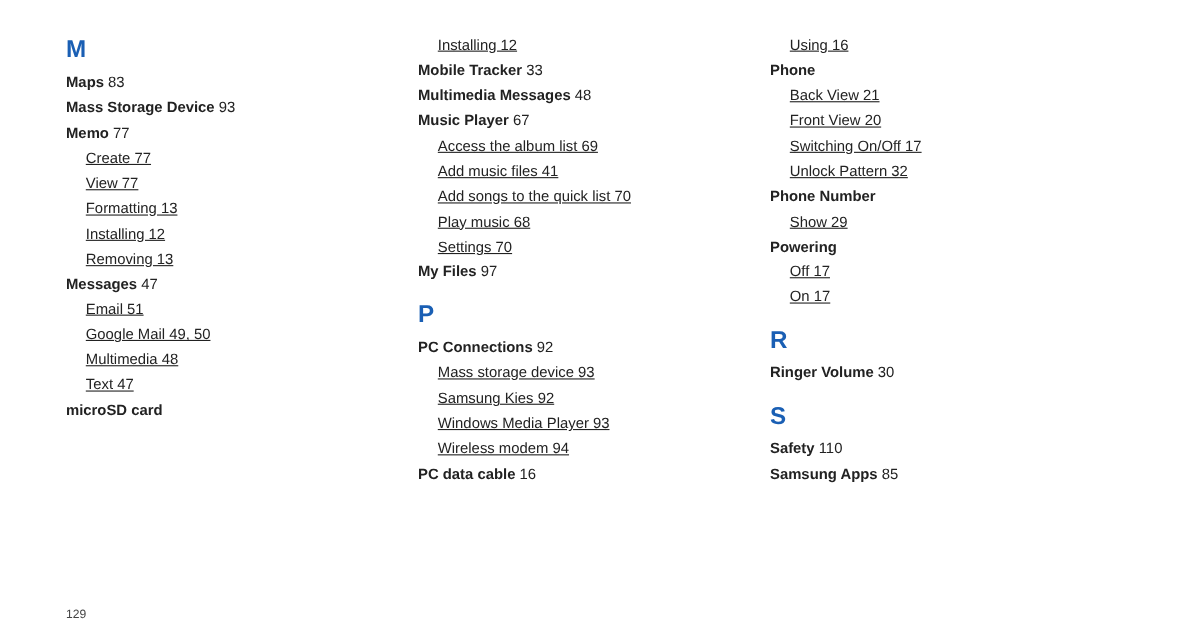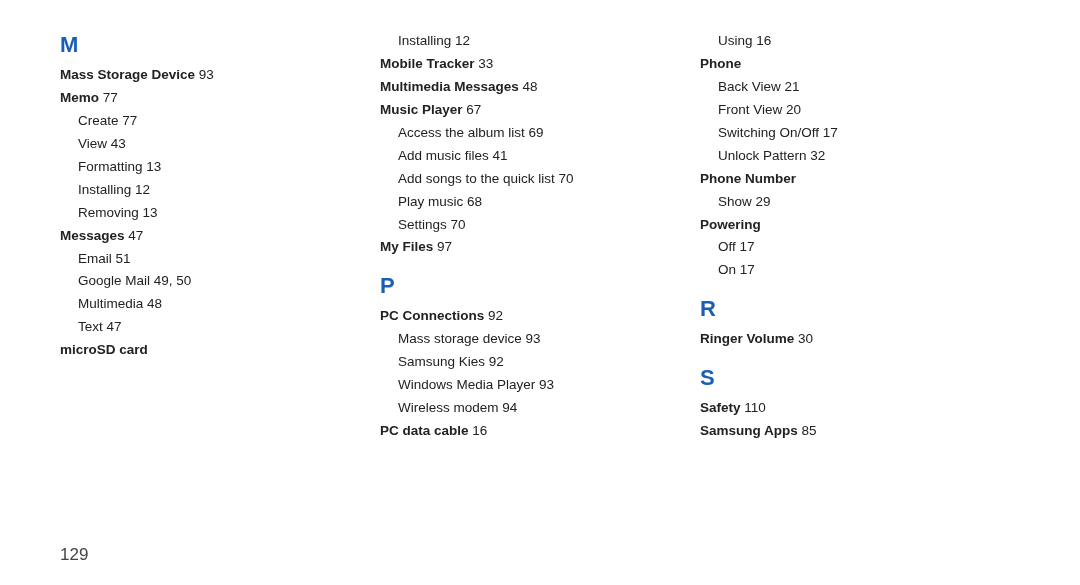--- a/index.html
+++ b/index.html
@@ -37,41 +37,43 @@
       margin-top: 2px;
     }
     .entry {
       line-height: 1.7;
     }
     .entry-bold {
       font-weight: bold;
     }
     .entry-indent {
       padding-left: 18px;
+      text-decoration: underline;
     }
     .page-footer {
       margin-top: 10px;
-      font-size: 17px;
+      font-size: 11px;
       color: #444;
     }
   </style>
 </head>
 <body>
 
 <div class="page">
   <div class="columns">
 
     <div class="col">
       <div class="section-letter">M</div>
       <div>
 
+        <div class="entry"><span class="entry-bold">Maps</span> 83</div>
         <div class="entry"><span class="entry-bold">Mass Storage Device</span> 93</div>
         <div class="entry"><span class="entry-bold">Memo</span> 77</div>
         <div class="entry entry-indent">Create 77</div>
-        <div class="entry entry-indent">View 43</div>
+        <div class="entry entry-indent">View 77</div>
         <div class="entry entry-indent">Formatting 13</div>
         <div class="entry entry-indent">Installing 12</div>
         <div class="entry entry-indent">Removing 13</div>
         <div class="entry"><span class="entry-bold">Messages</span> 47</div>
         <div class="entry entry-indent">Email 51</div>
         <div class="entry entry-indent">Google Mail 49, 50</div>
         <div class="entry entry-indent">Multimedia 48</div>
         <div class="entry entry-indent">Text 47</div>
         <div class="entry"><span class="entry-bold">microSD card</span></div>
       </div>

